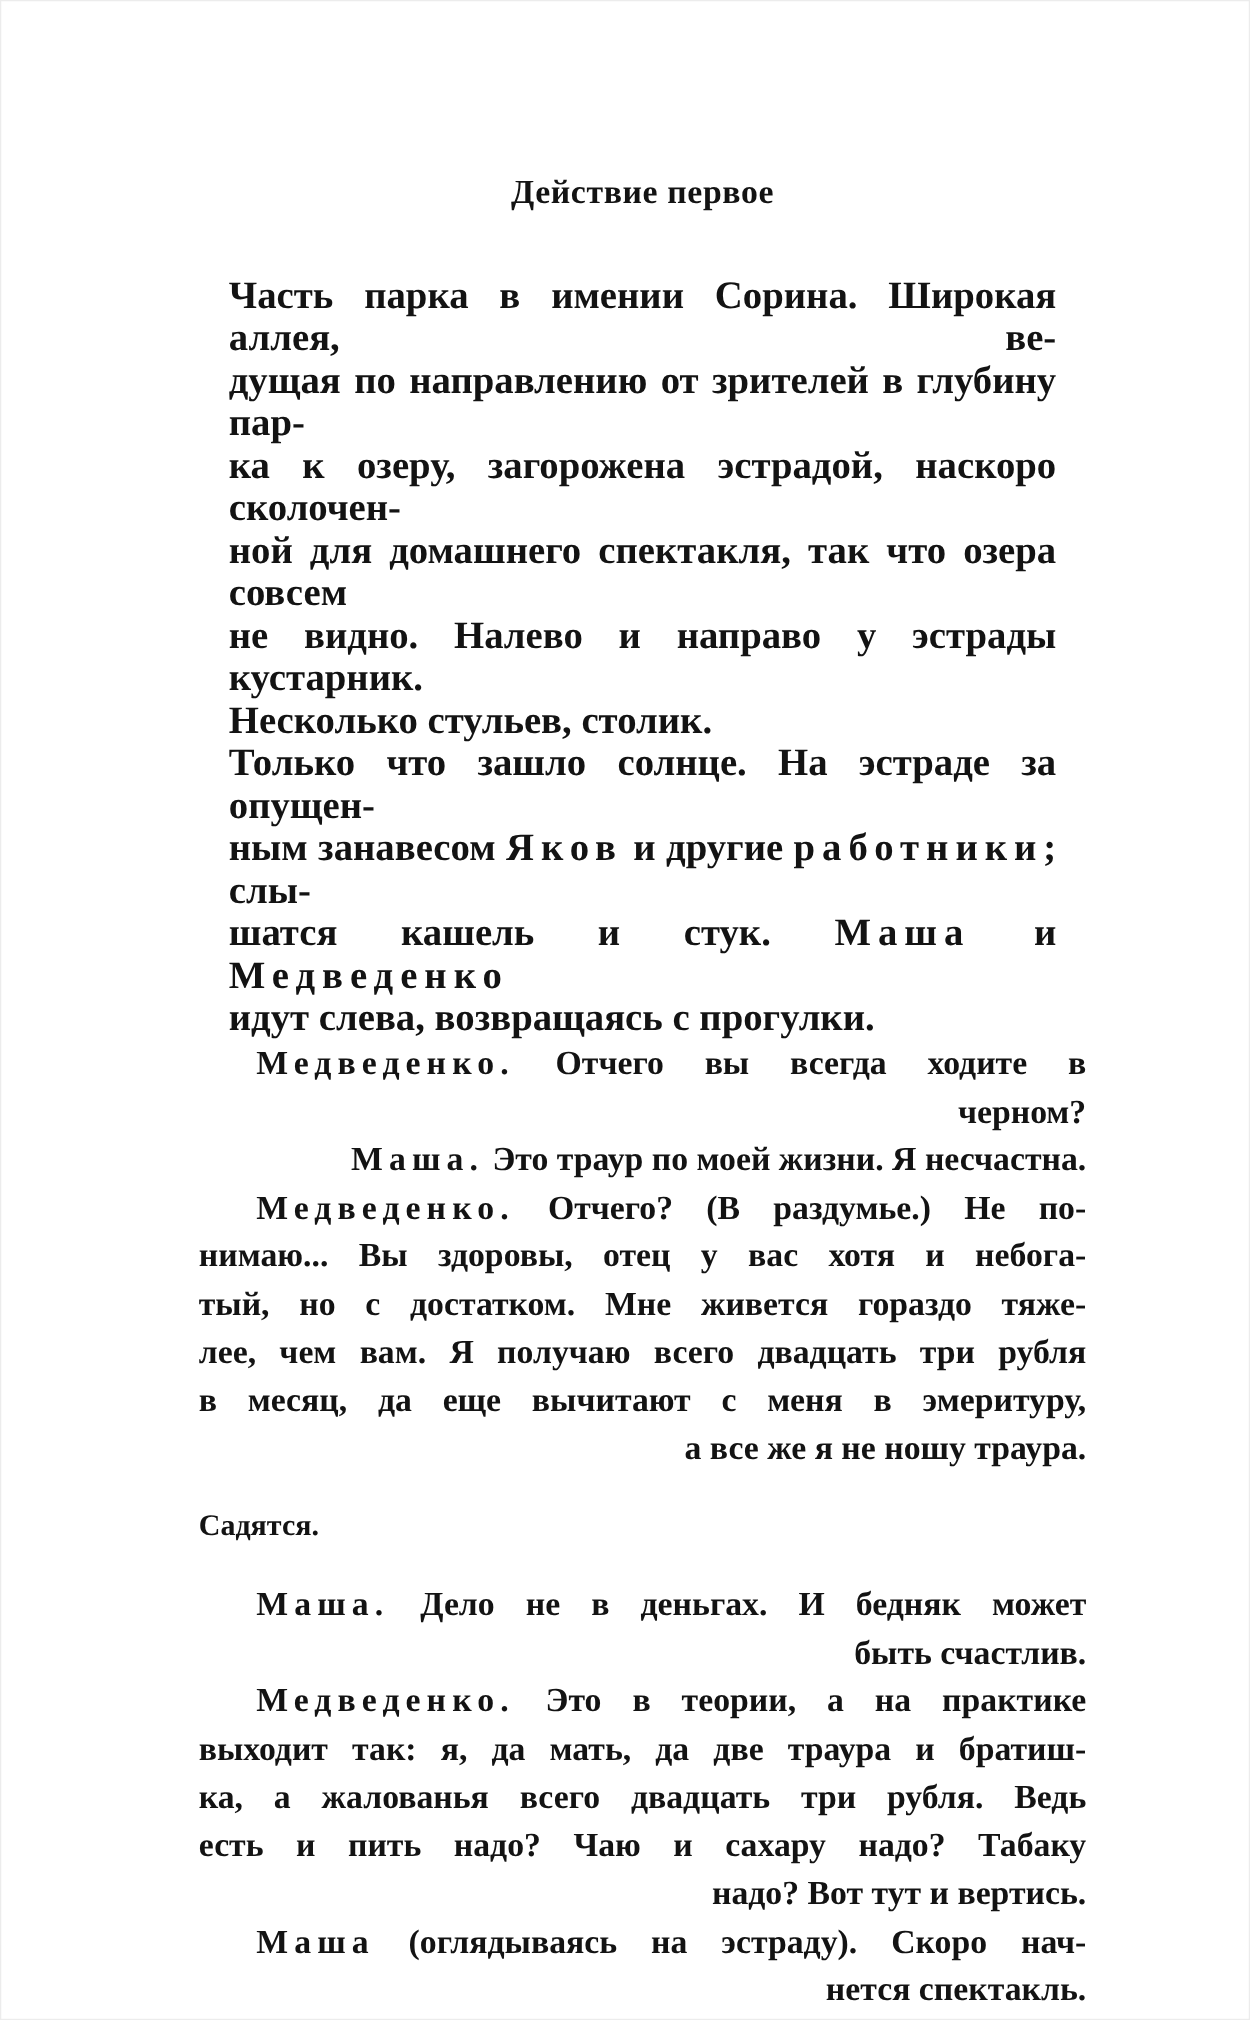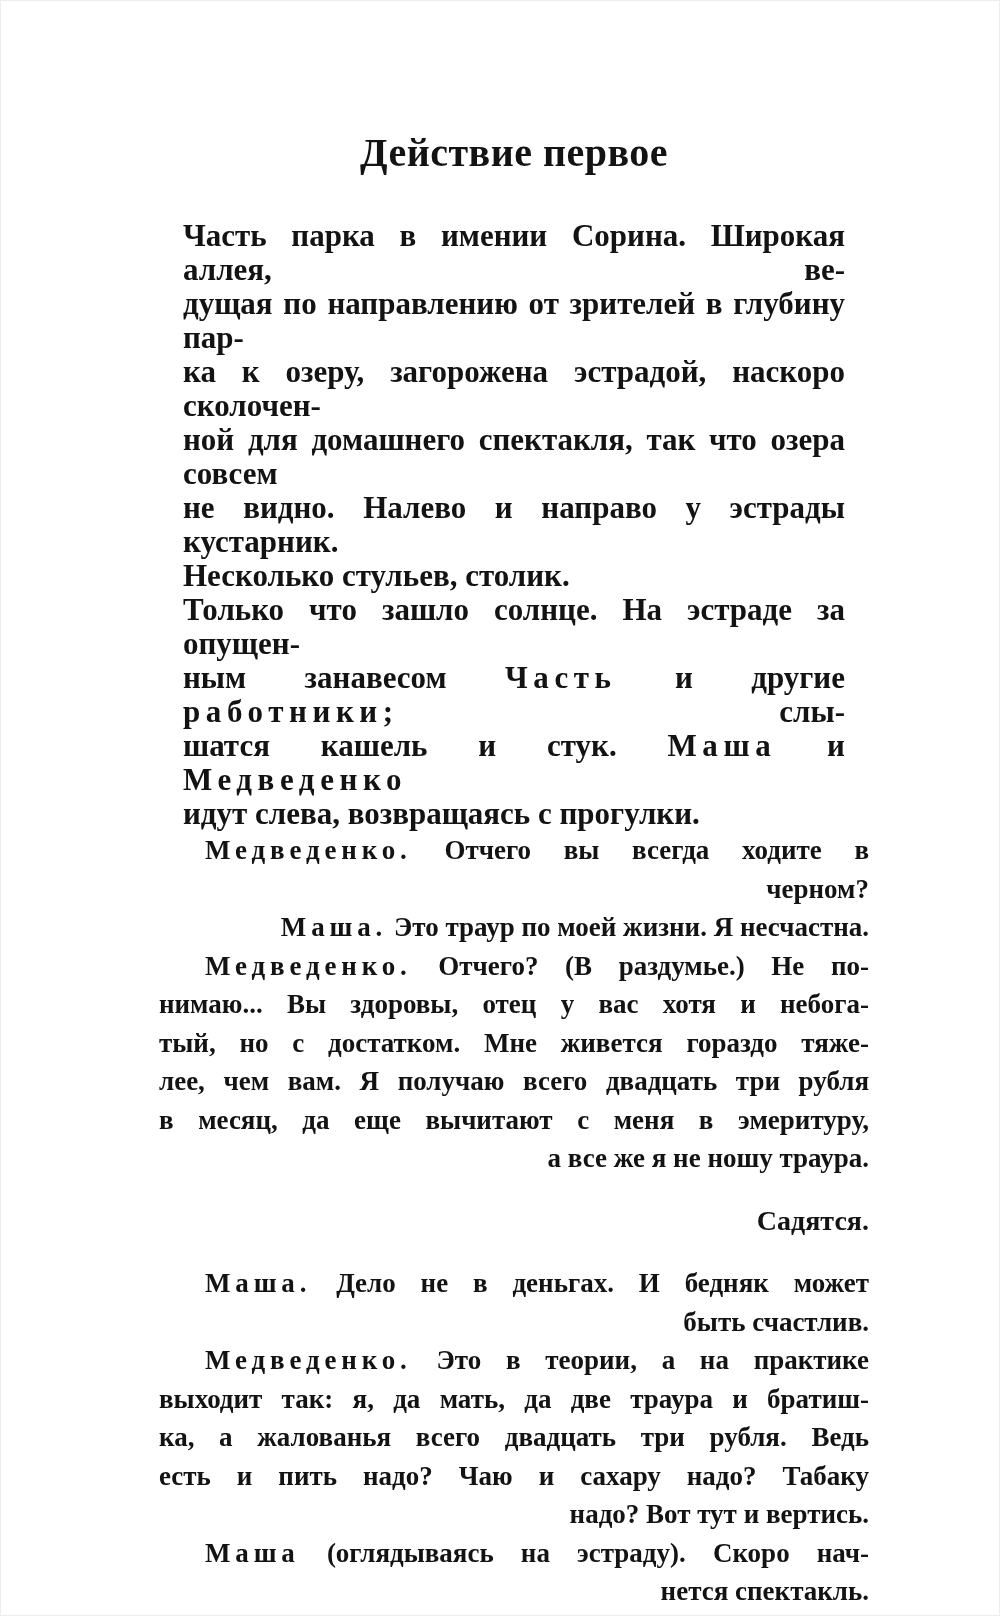--- a/index.html
+++ b/index.html
@@ -12,21 +12,21 @@
     border: 1px solid #ececec;
     padding: 132px 130px 0 158px;
     font-family: "Liberation Serif", "DejaVu Serif", serif;
     font-weight: 700;
     color: #131313;
     overflow: hidden;
   }
   .act-title {
     margin: 0 0 46px 0;
     text-align: center;
-    font-size: 40px;
+    font-size: 27px;
     line-height: 40px;
     font-weight: 700;
     letter-spacing: 0.5px;
   }
   .stage-block {
     padding: 0 24px;
     font-size: 31px;
     line-height: 34px;
   }
   .dialogue-block {
@@ -34,23 +34,23 @@
     line-height: 38.5px;
   }
   .ln { min-height: 1em; }
   .ln.j { text-align: justify; text-align-last: justify; }
   .ln.l { text-align: right; }
   .ln.c { text-align: left; }
   .ind { padding-left: 46px; }
   .sp { letter-spacing: 0.18em; }
   .it { }
   .interlude {
-    text-align: right;
+    text-align: left;
     margin: 24px 0;
-    font-size: 28px;
+    font-size: 24px;
     line-height: 38.5px;
   }
   .page-footer {
     margin-top: 18px;
     text-align: center;
     font-size: 28px;
     line-height: 38px;
   }
 </style>
 </head>
@@ -61,21 +61,21 @@
   <h1 class="act-title">Действие первое</h1>
 
   <div class="stage-block">
     <div class="ln j">Часть парка в имении Сорина. Широкая аллея, ве-</div>
     <div class="ln j">дущая по направлению от зрителей в глубину пар-</div>
     <div class="ln j">ка к озеру, загорожена эстрадой, наскоро сколочен-</div>
     <div class="ln j">ной для домашнего спектакля, так что озера совсем</div>
     <div class="ln j">не видно. Налево и направо у эстрады кустарник.</div>
     <div class="ln c">Несколько стульев, столик.</div>
     <div class="ln j">Только что зашло солнце. На эстраде за опущен-</div>
-    <div class="ln j"><span>ным занавесом </span><span class="sp">Часть</span><span> и другие </span><span class="sp">работники</span><span>; слы-</span></div>
+    <div class="ln j"><span>ным занавесом </span><span class="sp">Яков</span><span> и другие </span><span class="sp">работники</span><span>; слы-</span></div>
     <div class="ln j"><span>шатся кашель и стук. </span><span class="sp">Маша</span><span> и </span><span class="sp">Медведенко</span></div>
     <div class="ln c">идут слева, возвращаясь с прогулки.</div>
   </div>
 
   <div class="dialogue-block">
 
     <div class="ln j ind"><span class="sp">Медведенко.</span><span> Отчего вы всегда ходите в</span></div>
     <div class="ln l">черном?</div>
 
     <div class="ln l ind"><span class="sp">Маша.</span><span> Это траур по моей жизни. Я несчастна.</span></div>

